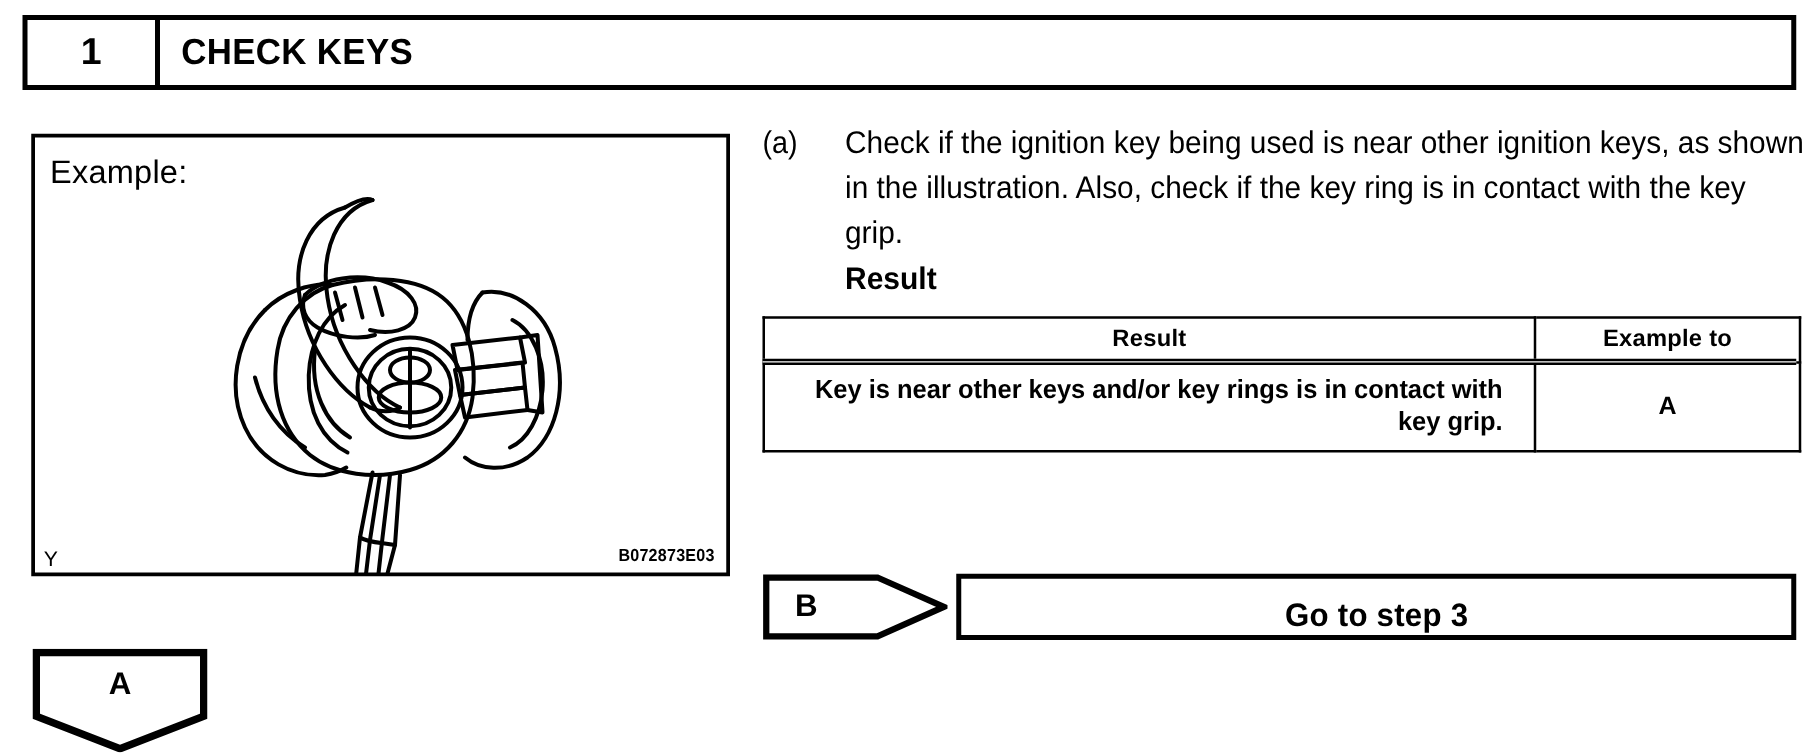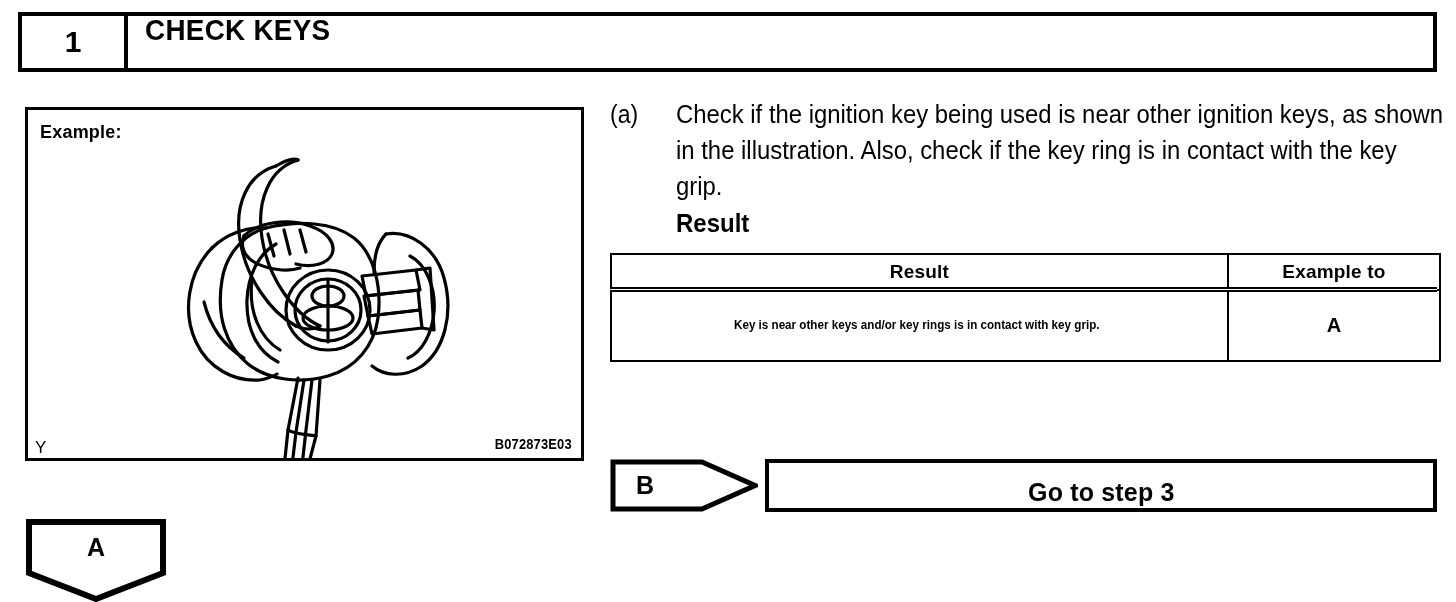--- a/index.html
+++ b/index.html
@@ -40,20 +40,21 @@
   }
   #step-number-cell .num {
     font-size: 30px;
     font-weight: 700;
     letter-spacing: 0px;
     line-height: 1;
   }
   #step-title-cell {
     flex: 1;
     display: flex;
+    align-items: center;
     padding-left: 17px;
     box-sizing: border-box;
     border-radius: 12px;
   }
   #step-title-cell .title {
     font-size: 29px;
     font-weight: 700;
     letter-spacing: 0.3px;
     transform: scaleX(0.96);
     transform-origin: left center;
@@ -68,22 +69,22 @@
     width: 559px;
     height: 354px;
     border: 3px solid #000;
     box-sizing: border-box;
     background: #fff;
   }
   #illustration-caption {
     position: absolute;
     left: 12px;
     top: 12px;
-    font-size: 18px;
-    font-weight: 700;
+    font-size: 26px;
+    font-weight: 400;
     letter-spacing: 0.2px;
   }
   #figure-id {
     position: absolute;
     right: 9px;
     bottom: 6px;
     font-size: 14px;
     font-family: "Liberation Sans", sans-serif;
     font-weight: 600;
     letter-spacing: 0.2px;
@@ -168,25 +169,25 @@
     border-bottom-width: 2px;
     letter-spacing: 0.2px;
   }
   #result-table thead tr {
     border-bottom: 2px solid #000;
   }
   .th-result { width: 615px; }
   .th-proceed { width: 210px; }
 
   #result-table tbody td.result-cell {
-    font-size: 12px;
+    font-size: 21px;
     font-weight: 700;
     line-height: 26px;
     padding: 6px 7px 7px 12px;
-    text-align: center;
+    text-align: right;
     height: 56px;
     transform-origin: left top;
   }
   #result-table tbody td.result-cell span {
     display: inline-block;
     transform: scaleX(0.97);
     transform-origin: left top;
   }
   #result-table tbody td.proceed-cell {
     font-size: 20px;

